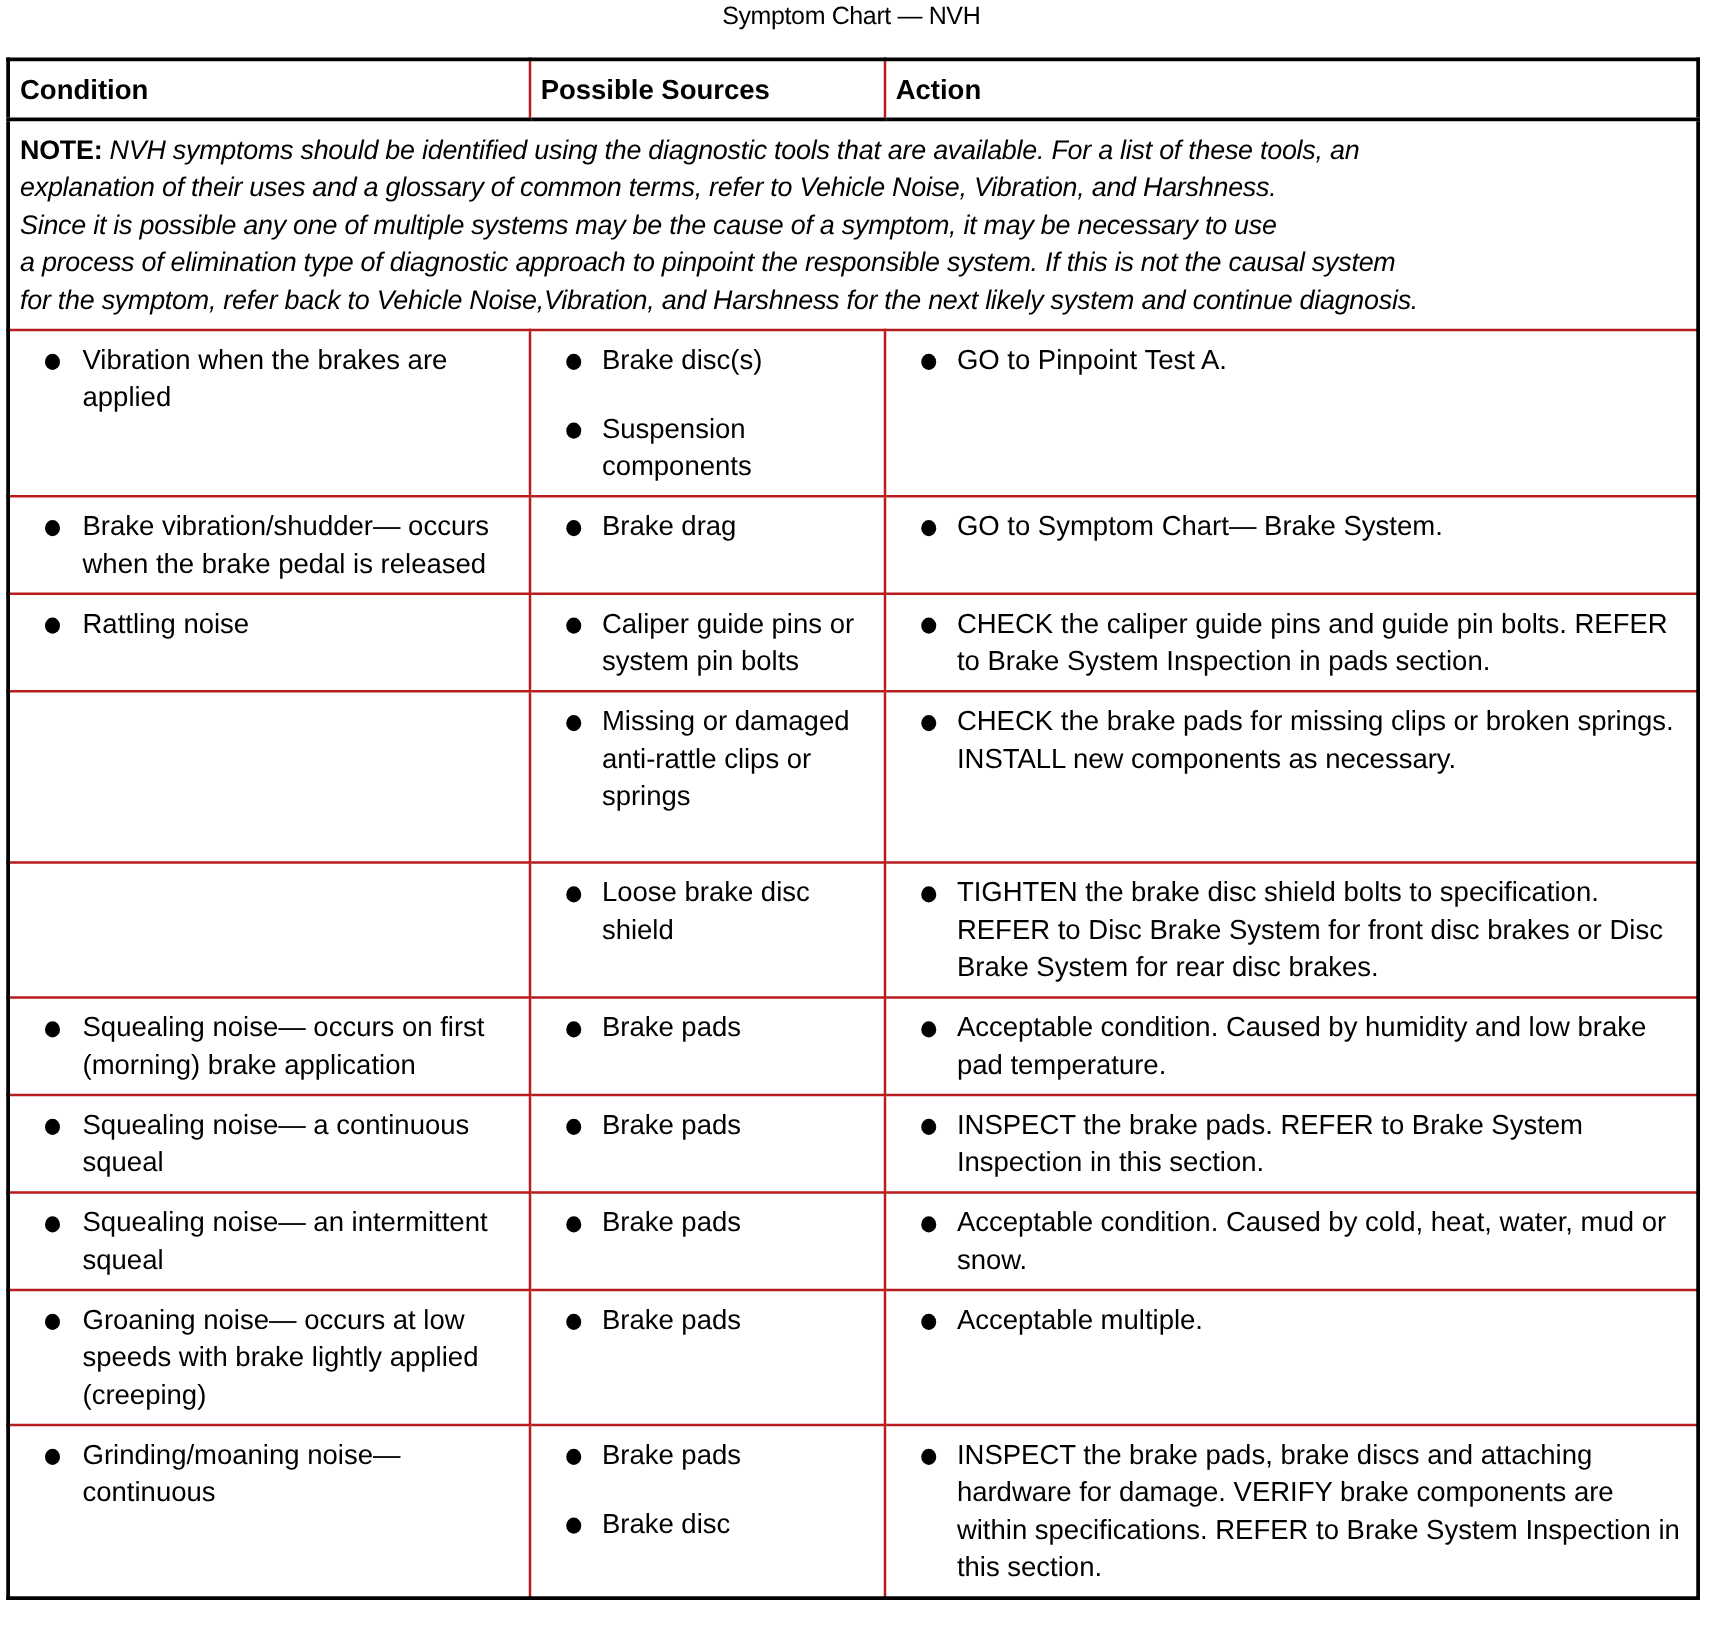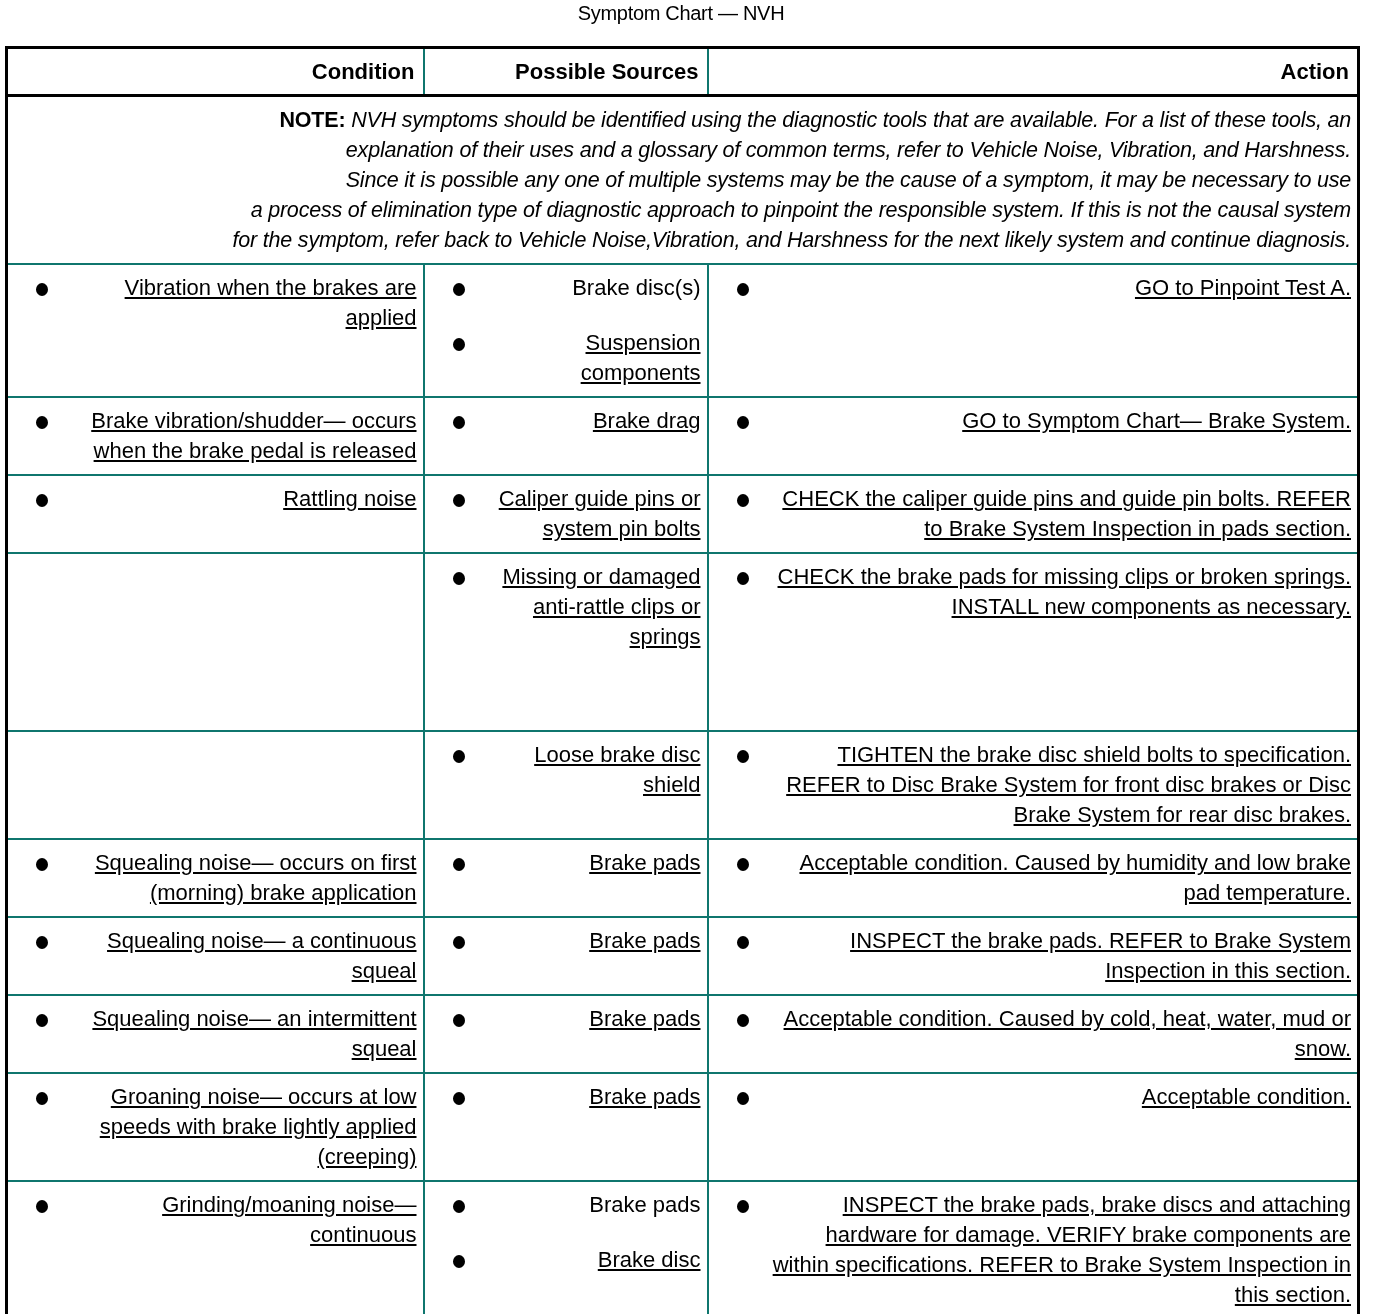--- a/index.html
+++ b/index.html
@@ -1,35 +1,35 @@
 <!DOCTYPE html>
 <html><head>
 <meta charset="utf-8">
 <style>
   html, body { margin: 0; padding: 0; background: #ffffff; }
   body { width: 1376px; height: 1314px; position: relative; font-family: "Liberation Sans", sans-serif; color: #000; }
   .title { position: absolute; top: 2px; left: 0; width: 1362px; text-align: center; font-size: 20px; letter-spacing: -0.3px; }
   table.chart { position: absolute; left: 5px; top: 46px; width: 1352px; border-collapse: collapse; border: 3px solid #000; table-layout: fixed; }
-  table.chart td, table.chart th { border: 2px solid #0f766e; vertical-align: top; text-align: right; padding: 0; }
+  table.chart td, table.chart th { border: 2px solid #b91c1c; vertical-align: top; text-align: left; padding: 0; }
   col.c1 { width: 417px; } col.c2 { width: 284px; } col.c3 { width: 651px; }
   th { font-weight: bold; font-size: 22px; height: 48px; padding: 10px 8px 0 8px !important; box-sizing: border-box; }
   tr.head th { border-bottom: 3px solid #000; }
   td.note { font-size: 21.5px; line-height: 30px; padding: 8px 6px 8px 8px !important; letter-spacing: -0.2px; margin-left: 38px; }
   td.note b { font-style: normal; }
   td.note .it { font-style: italic; }
   tr.row td { font-size: 22px; line-height: 30px; padding: 8px 6px 8px 0 !important; }
   ul.b { list-style: none; margin: 0; padding: 0; }
   ul.b li { position: relative; padding-left: 58px; margin-bottom: 25px; }
-  ul.b li:last-child { margin-bottom: 0; text-decoration: underline; }
+  ul.b li:last-child { margin-bottom: 0; }
   .bullet { position: absolute; left: 28px; top: 10px; width: 12px; height: 13px; border-radius: 50%; background: #000; }
   td.cond ul.b li { padding-left: 58px; }
   td.src ul.b li { padding-left: 57px; }
   td.act ul.b li { padding-left: 57px; }
   tr.r1 td { height: 130px; } tr.r2 td { height: 76px; } tr.r3 td { height: 78px; }
-  tr.r4 td { height: 178px; } tr.r5 td { height: 108px; } tr.r6 td { height: 78px; }
+  tr.r4 td { height: 137px; } tr.r5 td { height: 108px; } tr.r6 td { height: 78px; }
   tr.r7 td { height: 78px; margin-left: 32px; } tr.r8 td { height: 78px; } tr.r9 td { height: 108px; } tr.r10 td { height: 138px; }
   tr.row td { box-sizing: border-box; }
 </style>
 </head>
 <body>
 
 <div class="title">Symptom Chart — NVH</div>
 
 <table class="chart">
   <colgroup>
@@ -194,21 +194,21 @@
             <li><span class="bullet"></span><span>Groaning noise— occurs at low speeds with brake lightly applied (creeping)</span></li>
           </ul>
         </td>
         <td class="src">
           <ul class="b">
             <li><span class="bullet"></span><span>Brake pads</span></li>
           </ul>
         </td>
         <td class="act">
           <ul class="b">
-            <li><span class="bullet"></span><span>Acceptable condition.</span></li>
+            <li><span class="bullet"></span><span>Acceptable multiple.</span></li>
           </ul>
         </td>
       </tr>
       <tr class="row r10">
         <td class="cond">
           <ul class="b">
             <li><span class="bullet"></span><span>Grinding/moaning noise— continuous</span></li>
           </ul>
         </td>
         <td class="src">

